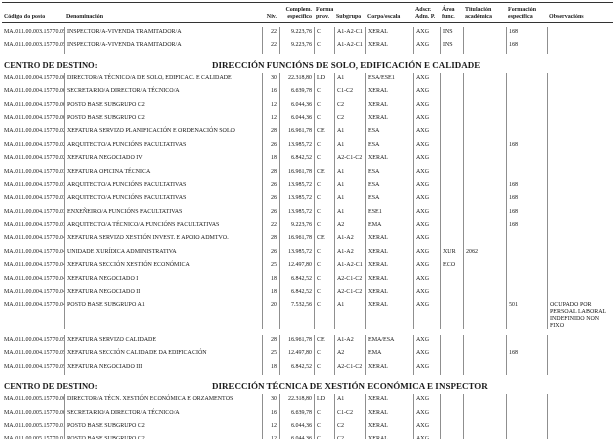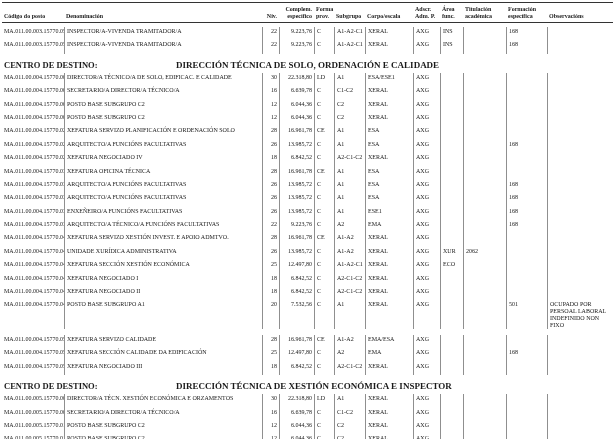--- a/index.html
+++ b/index.html
@@ -21,21 +21,21 @@
   .hdr-rule { border-top:1px solid #333; height:0; margin:1px 0 4px 0; }
   .row {
     display:grid; grid-template-columns:var(--cols);
     font-size:6px; line-height:6.9px; min-height:13.4px;
   }
   .row.tall { margin-bottom:6px; }
   .cell { padding:1px 2px 0 2px; white-space:nowrap; overflow:hidden; }
   .cell.sep { border-left:1px solid #8f8f8f; }
   .c-niv, .c-complem { text-align:right; }
   .c-observacions { white-space:normal; }
-  .section-row { display:flex; padding:6px 0 3px 2px; align-items:baseline; }
+  .section-row { display:flex; padding:6px 0 3px 2px; align-items:baseline;gap:36px; }
   .sec-label { font-size:8.5px; font-weight:bold; width:172px; flex:none; }
   .sec-title { font-size:9px; font-weight:bold; }
 </style>
 </head>
 <body>
 
 <div class="page">
   <div class="topline"></div>
   <div class="hdr" id="table-header">
       <div class="hcell h-codigo">
@@ -106,21 +106,21 @@
         <div class="cell c-subgrupo sep">A1-A2-C1</div>
         <div class="cell c-corpo sep">XERAL</div>
         <div class="cell c-adscr sep">AXG</div>
         <div class="cell c-area sep">INS</div>
         <div class="cell c-titulacion sep"></div>
         <div class="cell c-formacion sep">168</div>
         <div class="cell c-observacions sep"></div>
       </div>
       <div class="section-row">
         <span class="sec-label">CENTRO DE DESTINO:</span>
-        <span class="sec-title">DIRECCIÓN TÉCNICA DE SOLO, ORDENACIÓN E CALIDADE</span>
+        <span class="sec-title">DIRECCIÓN FUNCIÓNS DE SOLO, EDIFICACIÓN E CALIDADE</span>
       </div>
       <div class="row">
         <div class="cell c-codigo">MA.011.00.004.15770.001</div>
         <div class="cell c-denominacion sep">DIRECTOR/A TÉCNICO/A DE SOLO, EDIFICAC. E CALIDADE</div>
         <div class="cell c-niv sep">30</div>
         <div class="cell c-complem sep">22.318,80</div>
         <div class="cell c-forma sep">LD</div>
         <div class="cell c-subgrupo sep">A1</div>
         <div class="cell c-corpo sep">ESA/ESE1</div>
         <div class="cell c-adscr sep">AXG</div>

